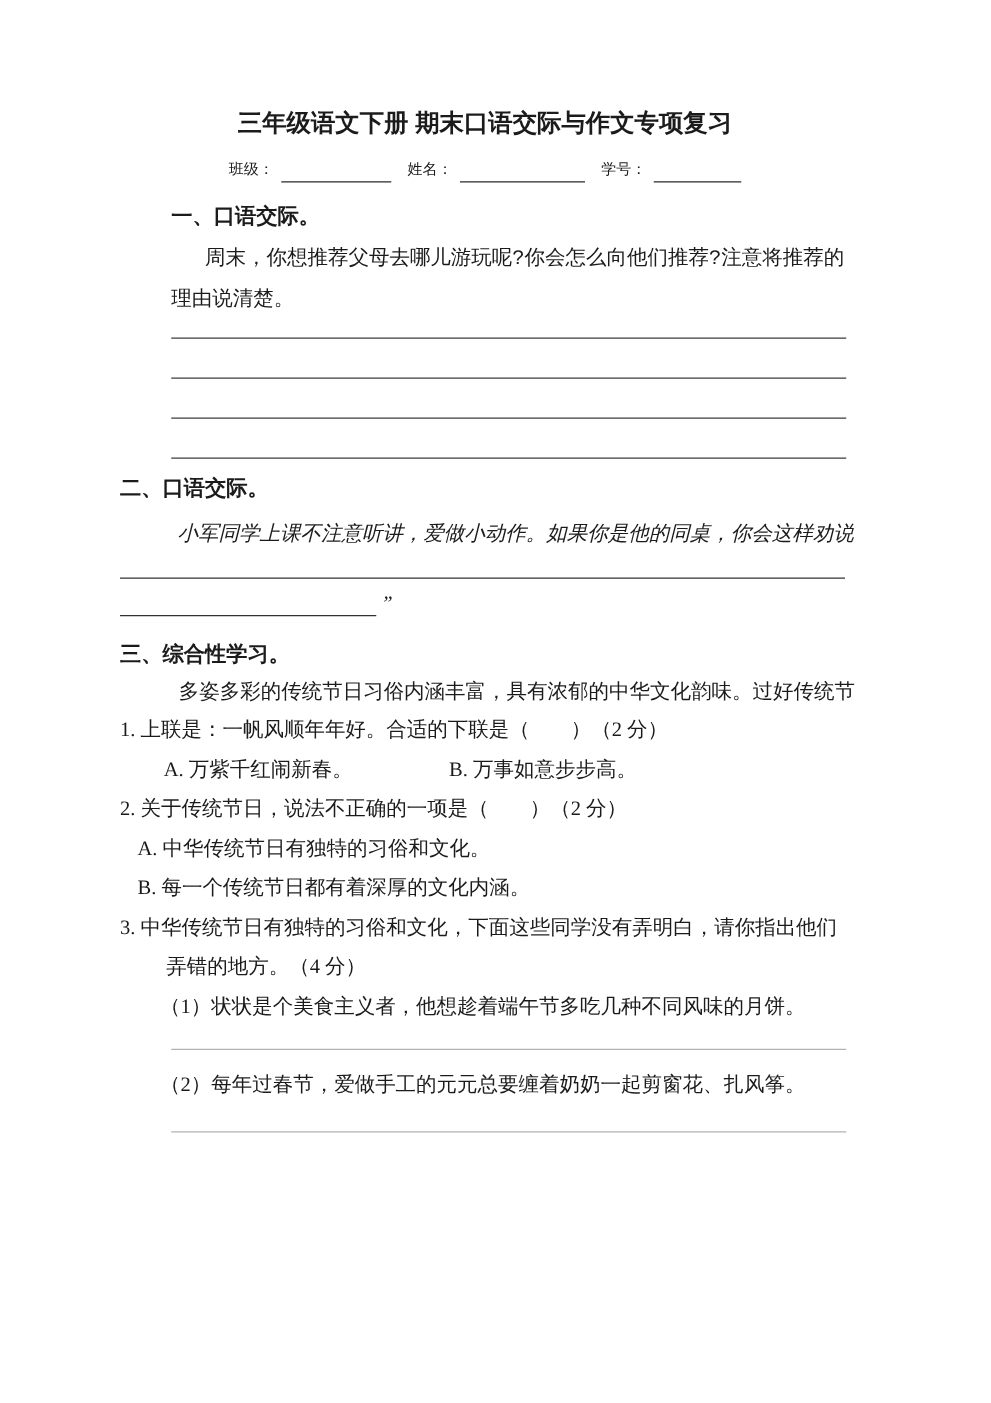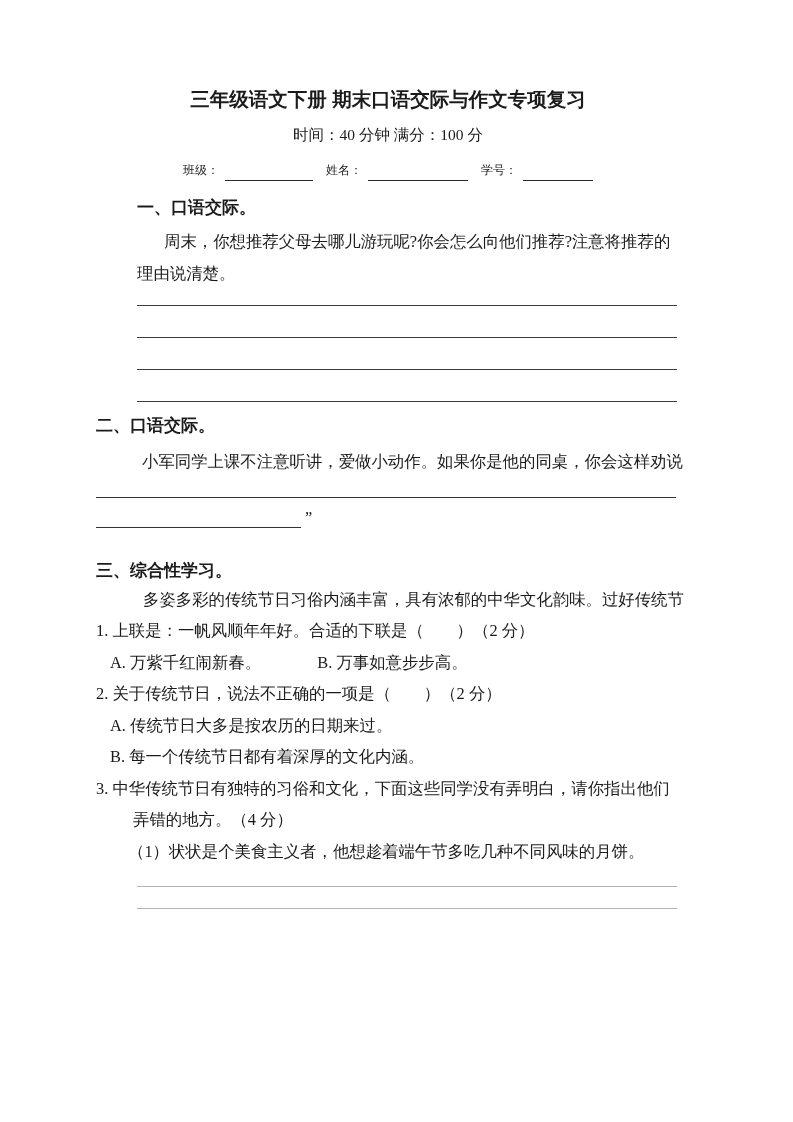--- a/index.html
+++ b/index.html
@@ -50,36 +50,36 @@
   .blank.w-id    { width:70px; margin-right:0; }
   .sec-heading {
     font-family:"Liberation Sans","DejaVu Sans",sans-serif;
     font-weight:bold;
     font-size:17px;
     line-height:22px;
     white-space:nowrap;
   }
   .h1 { margin-top:14px;margin-left:41px; }
   .h2 { margin-top:13px; }
-  .h3 { margin-top:32px; }
+  .h3 { margin-top:20px; }
   .line {
     font-size:16.4px;
     line-height:31.5px;
     white-space:nowrap;
   }
   .s1-para { margin-top:7px; margin-left:41px; }
-  .s1-para .line:first-child { text-indent:27px; }
+  .s1-para .line:first-child { text-indent:27px;font-family:Liberation Mono, monospace; }
   .answer-lines { margin-top:-15px; }
   .ans-line {
     height:31px;
     margin-left:41px;
     width:540px;
     border-bottom:1.5px solid #3c3c3c;
   }
-  .s2-para { margin-top:9px; }
+  .s2-para { margin-top:9px;font-style:italic; }
   .s2-para .first { text-indent:46px; }
   .flex-line { display:flex; align-items:flex-end; }
   .flex-line .prefix { white-space:nowrap; }
   .example-blank {
     flex:1 1 auto;
     border-bottom:1.5px solid #333333;
     height:26px;
   }
   .s2-line-full {
     height:19px;
@@ -88,42 +88,41 @@
   }
   .s2-short-row { display:flex; align-items:flex-end; }
   .s2-line-short {
     height:29px;
     width:205px;
     border-bottom:1.5px solid #333333;
   }
   .closing-quote { font-size:16.4px; line-height:20px; padding-left:4px; }
   .s3-intro { margin-top:2px; }
   .s3-intro .line:first-child { text-indent:47px; }
-  .options-row .opt { display:inline-block; margin-right:52px; }
+  .options-row .opt { display:inline-block; margin-right:52px;margin-left:21px; }
   .options-row .opt:last-child { margin-right:0; }
   .indent-opt { padding-left:14px; }
   .q3-cont { padding-left:37px; }
   .sub-q { padding-left:32px; }
   .gray-line {
     margin-left:41px;
     width:540px;
     border-bottom:1.5px solid #b2b2b2;
   }
   .gline1 { height:19px; }
   .sub2 { margin-top:12px; }
   .gline2 { height:21px; }
 </style>
 </head>
 <body>
 
 <div class="page">
 
   <div class="doc-title">三年级语文下册 期末口语交际与作文专项复习</div>
 
-  <div class="meta-line">时间：40 分钟 满分：100 分</div>
 
   <div class="info-line">
     <span>班级：</span><span class="blank w-class"></span>
     <span>姓名：</span><span class="blank w-name"></span>
     <span>学号：</span><span class="blank w-id"></span>
   </div>
 
   <div class="sec-heading h1">一、口语交际。</div>
 
   <div class="s1-para">
@@ -158,27 +157,28 @@
   <div class="line">1. 上联是：一帆风顺年年好。合适的下联是（　　）（2 分）</div>
 
   <div class="line options-row indent-opt">
     <span class="opt">A. 万紫千红闹新春。</span>
     <span class="opt">B. 万事如意步步高。</span>
   </div>
 
   <div class="line">2. 关于传统节日，说法不正确的一项是（　　）（2 分）</div>
 
   <div>
-    <div class="line indent-opt">A. 传统节日大多是按农历的日期来过。</div>
+    <div class="line indent-opt">A. 中华传统节日有独特的习俗和文化。</div>
     <div class="line indent-opt">B. 每一个传统节日都有着深厚的文化内涵。</div>
   </div>
 
   <div>
     <div class="line">3. 中华传统节日有独特的习俗和文化，下面这些同学没有弄明白，请你指出他们</div>
     <div class="line q3-cont">弄错的地方。（4 分）</div>
   </div>
 
   <div class="line sub-q">（1）状状是个美食主义者，他想趁着端午节多吃几种不同风味的月饼。</div>
   <div class="gray-line gline1"></div>
 
+  <div class="line sub-q sub2">（2）每年过春节，爱做手工的元元总要缠着奶奶一起剪窗花、扎风筝。</div>
   <div class="gray-line gline2"></div>
 
 </div>
 
 </body></html>

